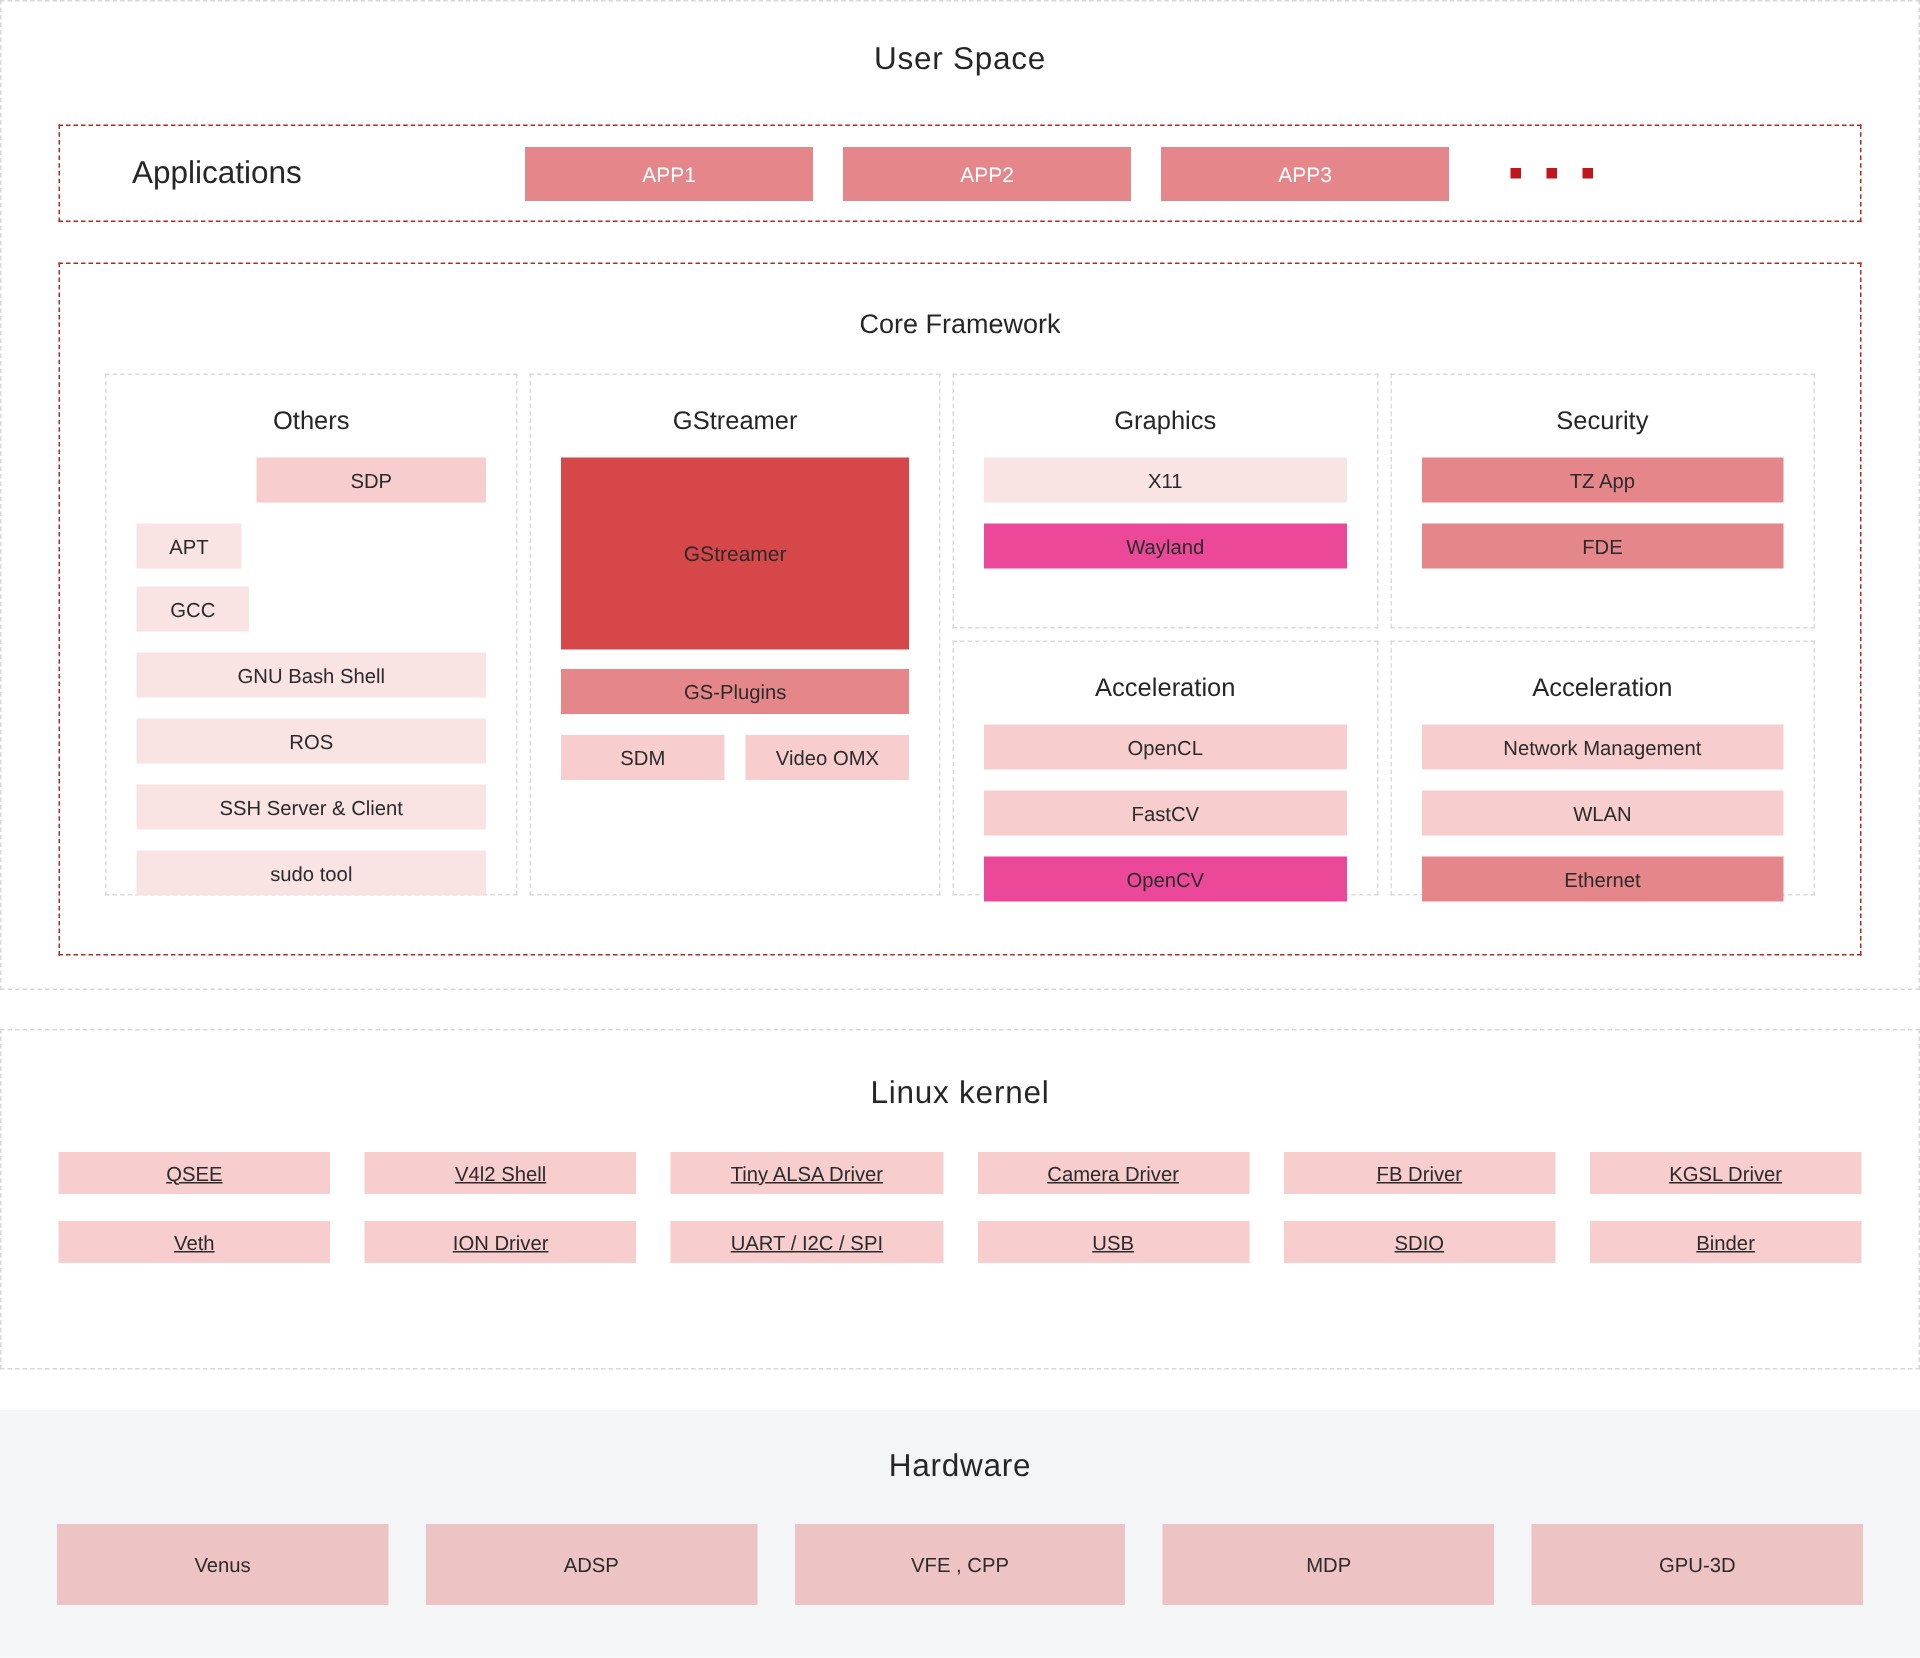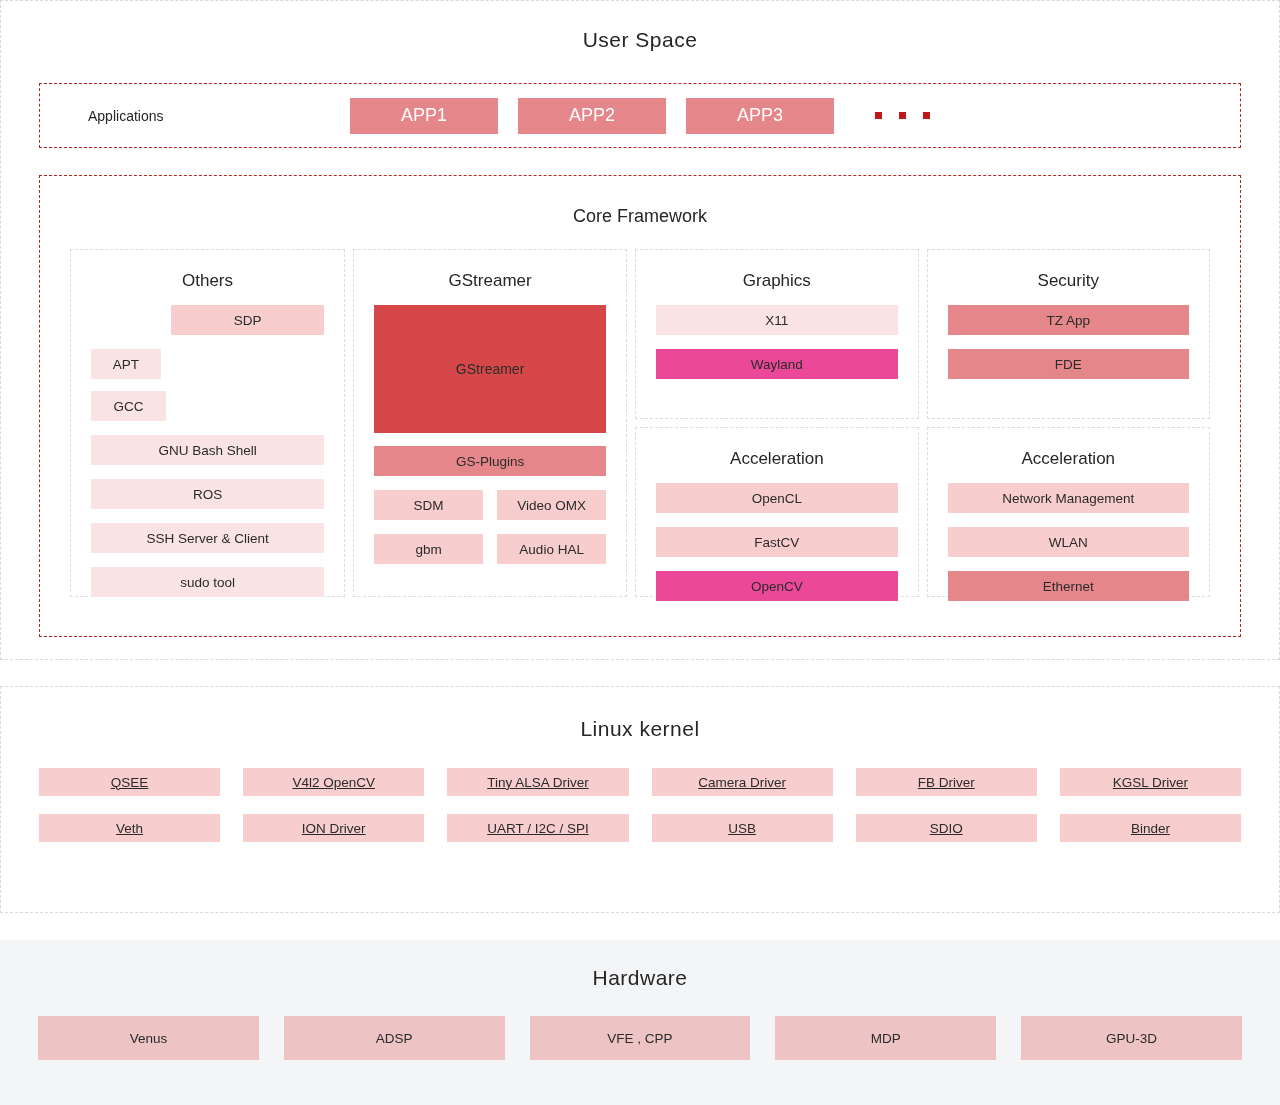--- a/index.html
+++ b/index.html
@@ -43,30 +43,30 @@
   .app-strip {
     box-sizing: border-box;
     margin-top: 31px;
     height: 65px;
     border: 1px dashed #b02a24;
     display: flex;
     align-items: center;
     padding-left: 48px;
   }
   .app-strip .label {
-    font-size: 14px;
+    font-size: 21px;
     color: #262626;
     width: 262px;
   }
   .app-box {
-    width: 148px;
+    width: 192px;
     height: 36px;
     background: #e5868a;
     color: #ffffff;
-    font-size: 18px;
+    font-size: 14px;
     display: flex;
     align-items: center;
     justify-content: center;
     margin-right: 20px;
   }
   .dots {
     display: flex;
     align-items: center;
     gap: 17px;
     margin-left: 21px;
@@ -204,21 +204,21 @@
   }
   #hardware .section-title { padding-top: 26px; }
 
   .hw-grid {
     margin-top: 26px;
     display: grid;
     grid-template-columns: repeat(5, 1fr);
     column-gap: 25px;
   }
   .hw-box {
-    height: 44px;
+    height: 54px;
     background: #eec3c4;
     display: flex;
     align-items: center;
     justify-content: center;
     font-size: 13.5px;
     color: #2b2b2b;
   }
 </style>
 </head>
 <body>
@@ -259,24 +259,20 @@
         </div>
 
         <div class="panel col-multimedia">
           <div class="panel-title">GStreamer</div>
           <div class="gstreamer">GStreamer</div>
           <div class="chip tone-mid">GS-Plugins</div>
           <div class="row2">
             <div class="chip tone-light">SDM</div>
             <div class="chip tone-light">Video OMX</div>
           </div>
-          <div class="row2">
-            <div class="chip tone-light">gbm</div>
-            <div class="chip tone-light">Audio HAL</div>
-          </div>
         </div>
 
         <div class="right-col">
           <div class="panel">
             <div class="panel-title">Graphics</div>
             <div class="chip tone-lightest">X11</div>
             <div class="chip tone-dark">Wayland</div>
           </div>
           <div class="panel">
             <div class="panel-title">Acceleration</div>
@@ -301,21 +297,21 @@
         </div>
 
       </div>
     </div>
   </div>
 
   <div class="section" id="linux-kernel">
     <div class="section-title">Linux kernel</div>
     <div class="kernel-grid">
       <div class="kernel-box">QSEE</div>
-      <div class="kernel-box">V4l2 OpenCV</div>
+      <div class="kernel-box">V4l2 Shell</div>
       <div class="kernel-box">Tiny ALSA Driver</div>
       <div class="kernel-box">Camera Driver</div>
       <div class="kernel-box">FB Driver</div>
       <div class="kernel-box">KGSL Driver</div>
       <div class="kernel-box">Veth</div>
       <div class="kernel-box">ION Driver</div>
       <div class="kernel-box">UART / I2C / SPI</div>
       <div class="kernel-box">USB</div>
       <div class="kernel-box">SDIO</div>
       <div class="kernel-box">Binder</div>

